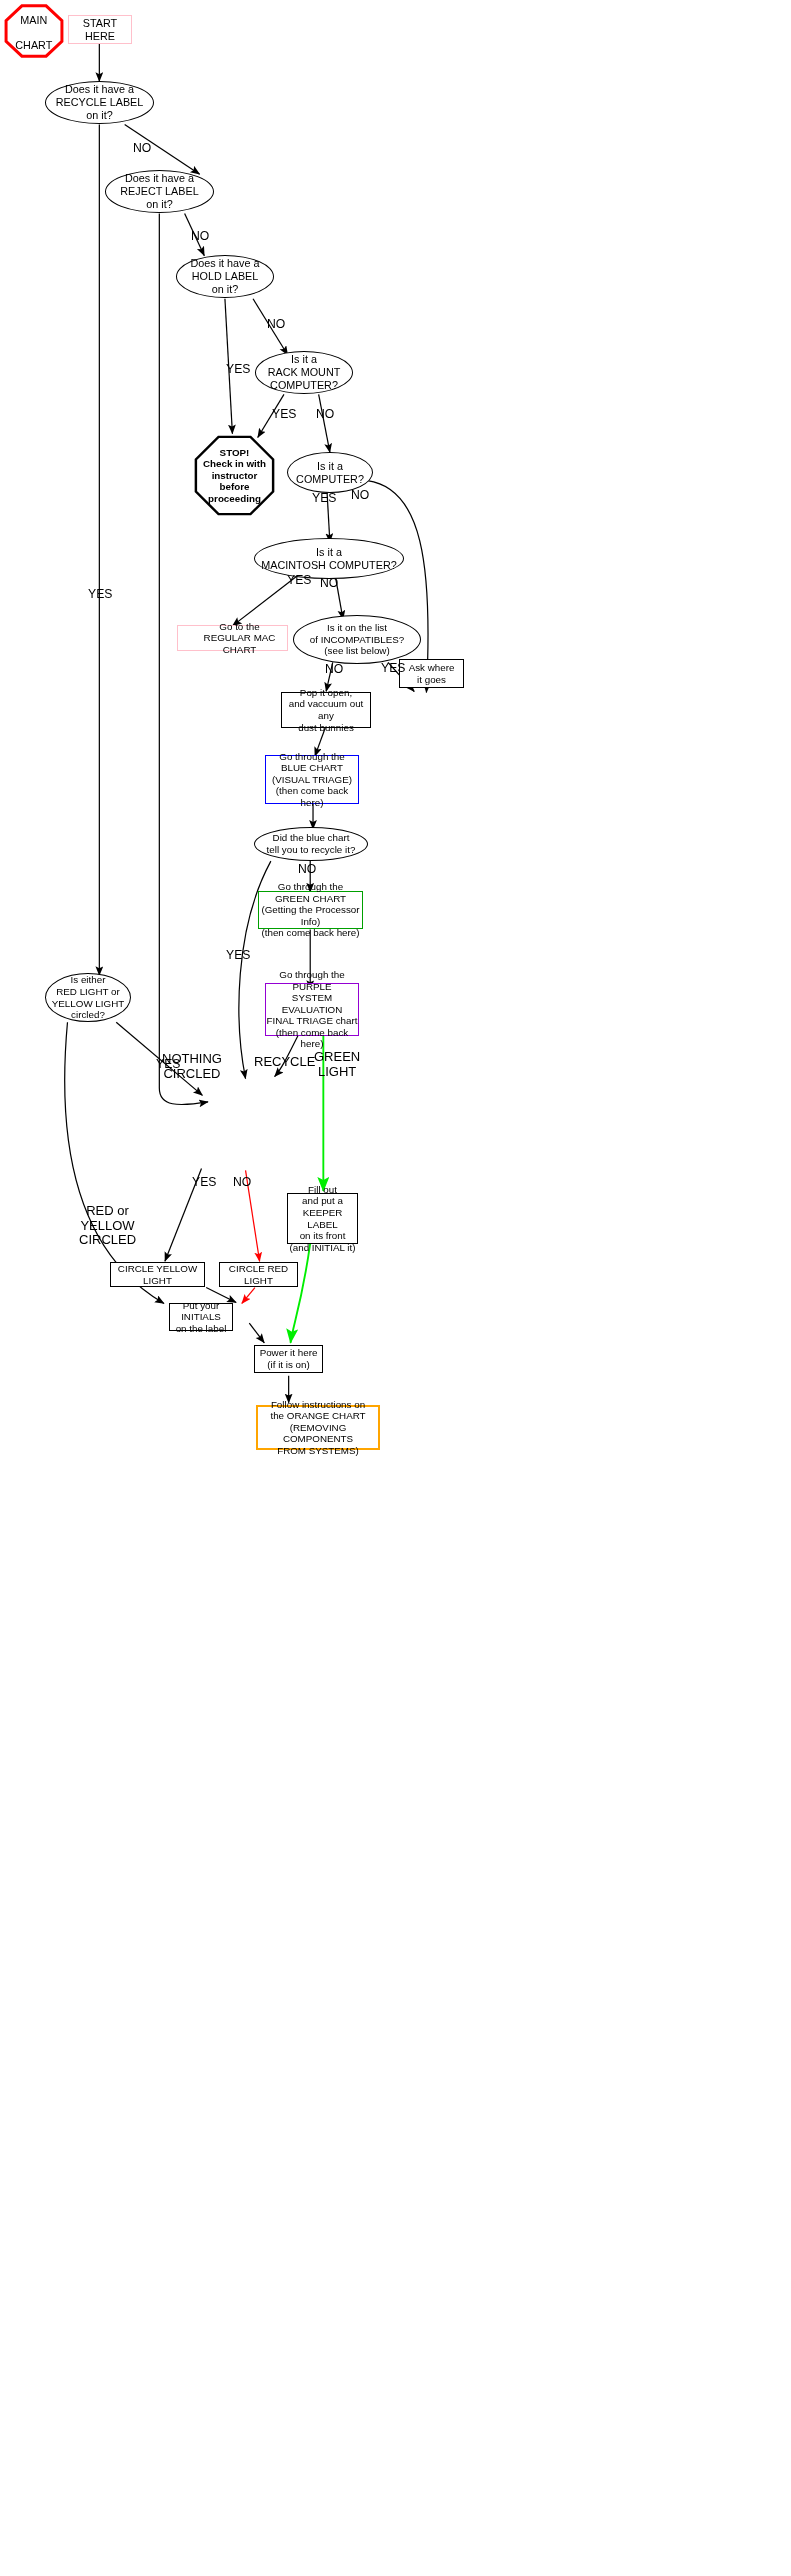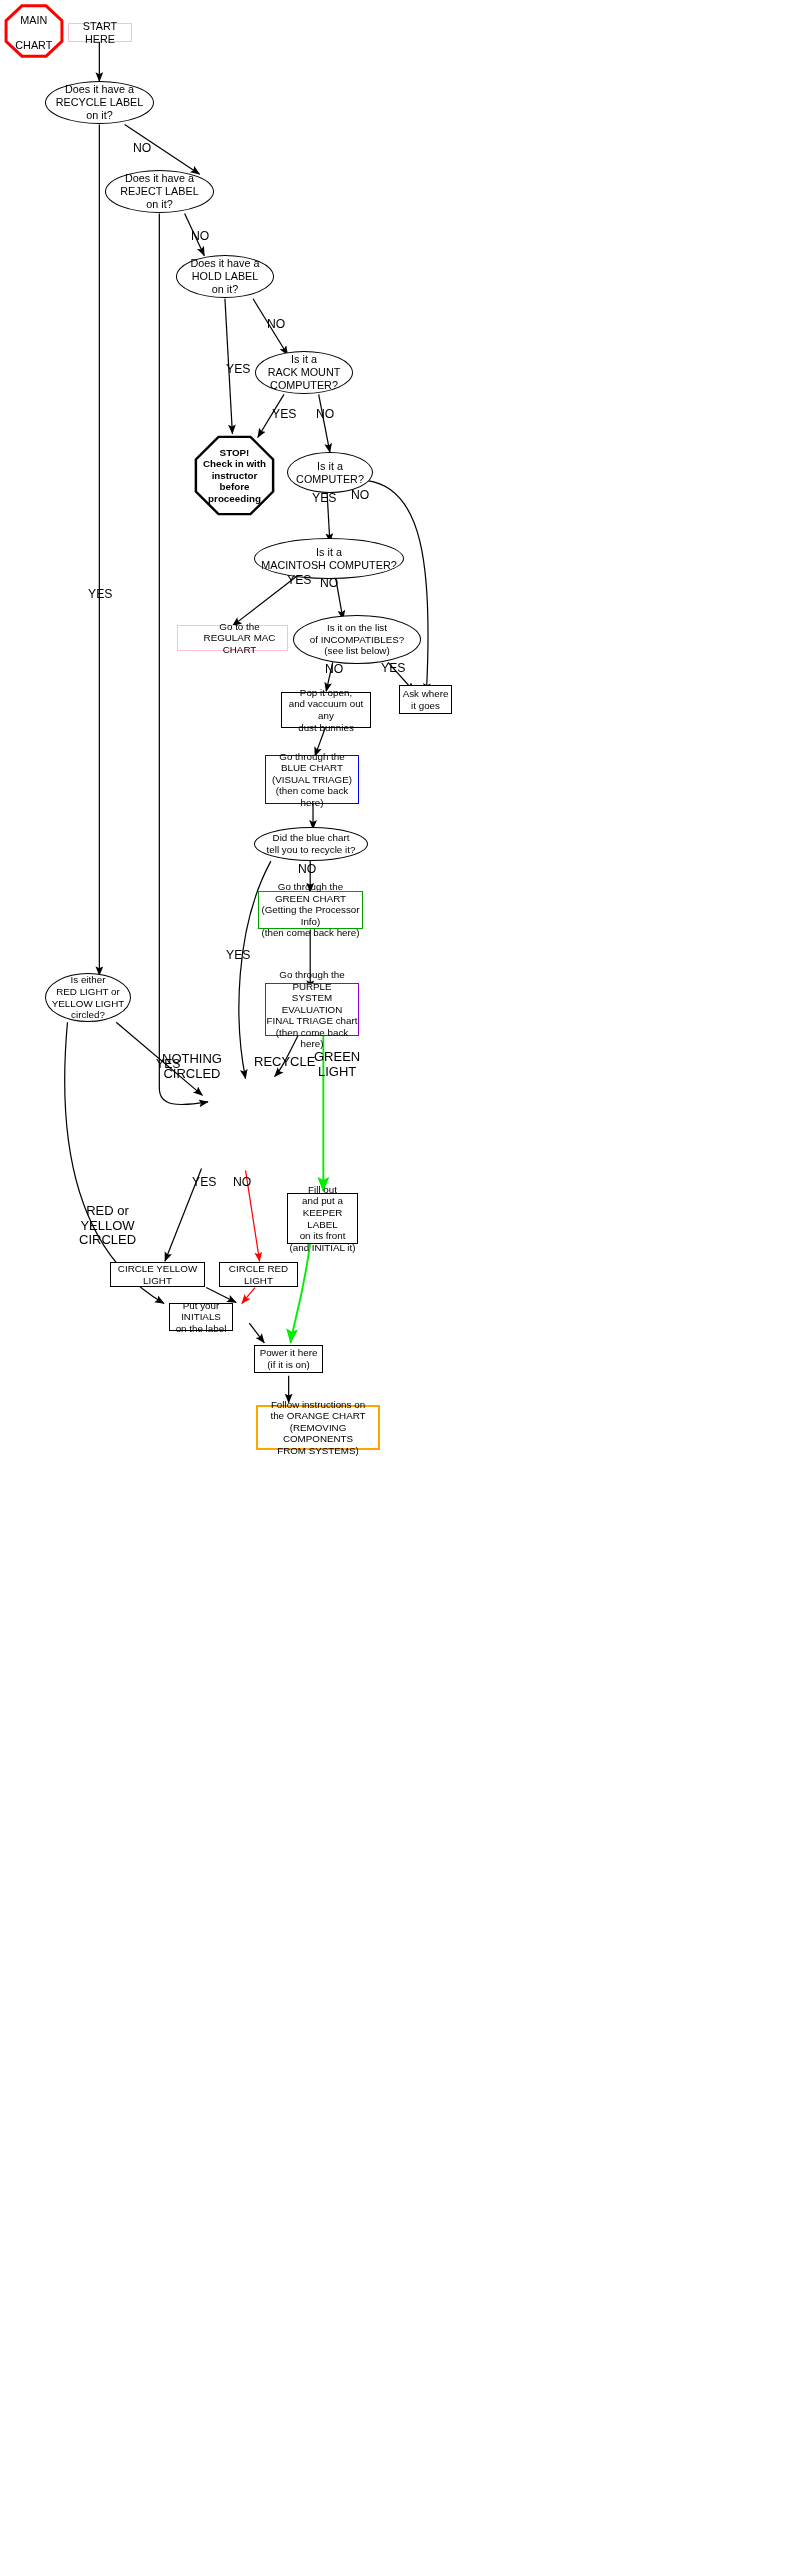--- a/index.html
+++ b/index.html
@@ -168,21 +168,21 @@
 
   <div class="node n-octagon" style="left:3.8px; top:3.8px; width:60px; height:58px;">
     <svg class="oct-svg" width="60" height="54" viewBox="0 0 64 58">
       <polygon points="19,2 45,2 62,18 62,40 45,56 19,56 2,40 2,18" fill="#ffffff" stroke="#ff0000" stroke-width="3.2"></polygon>
     </svg>
     <span class="lbl">MAIN
 
 CHART</span>
   </div>
 
-  <div class="node n-box pink" style="left:68px; top:15px; width:64px; height:19px;margin-top:8px;">
+  <div class="node n-box pink" style="left:68px; top:15px; width:64px; height:29px;">
     <span class="lbl">START HERE</span>
   </div>
 
   <div class="node n-ellipse" style="left:45px; top:81px; width:109px; height:43px;">
     <span class="lbl">Does it have a
 RECYCLE LABEL
 on it?</span>
   </div>
 
   <div class="node n-ellipse" style="left:105px; top:170px; width:109px; height:43px;">
@@ -228,21 +228,21 @@
     <span class="lbl" style="font-size:9.8px;margin-left:14px;">Go to the
 REGULAR MAC CHART</span>
   </div>
 
   <div class="node n-ellipse" style="left:293px; top:615px; width:128px; height:49px;">
     <span class="lbl" style="font-size:9.8px;">Is it on the list
 of INCOMPATIBLES?
 (see list below)</span>
   </div>
 
-  <div class="node n-box" style="left:399px; top:685px; width:53px; height:29px;justify-content:center;">
+  <div class="node n-box" style="left:399px; top:659px; width:65px; height:29px;justify-content:center;">
     <span class="lbl" style="font-size:9.8px;">Ask where
 it goes</span>
   </div>
 
   <div class="node n-box" style="left:281px; top:692px; width:90px; height:36px;">
     <span class="lbl" style="font-size:9.8px;">Pop it open,
 and vaccuum out any
 dust bunnies</span>
   </div>
 

